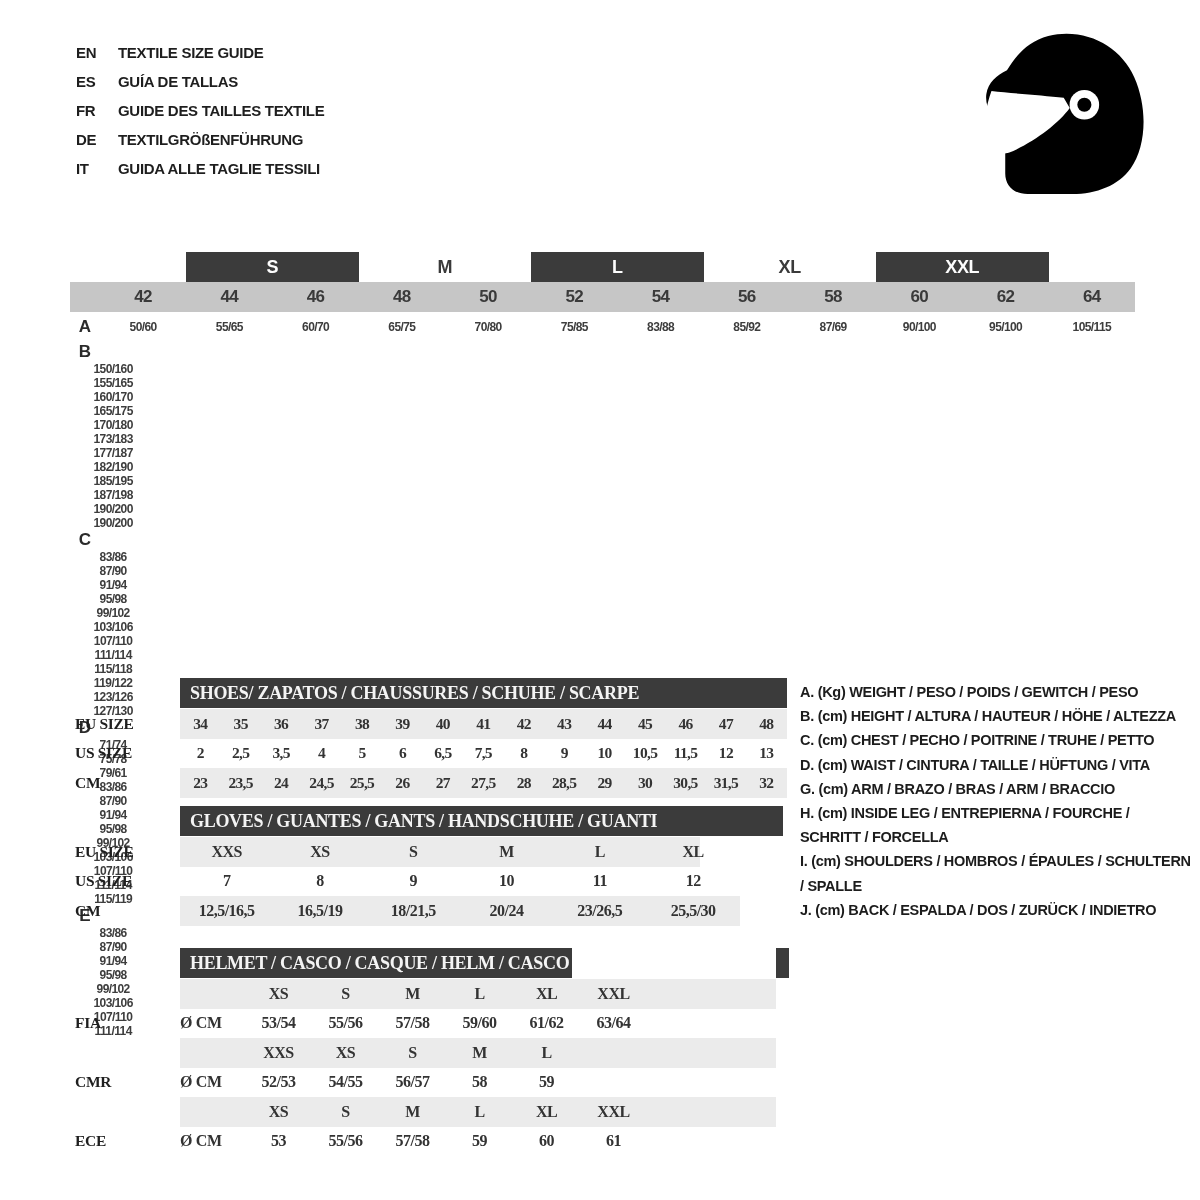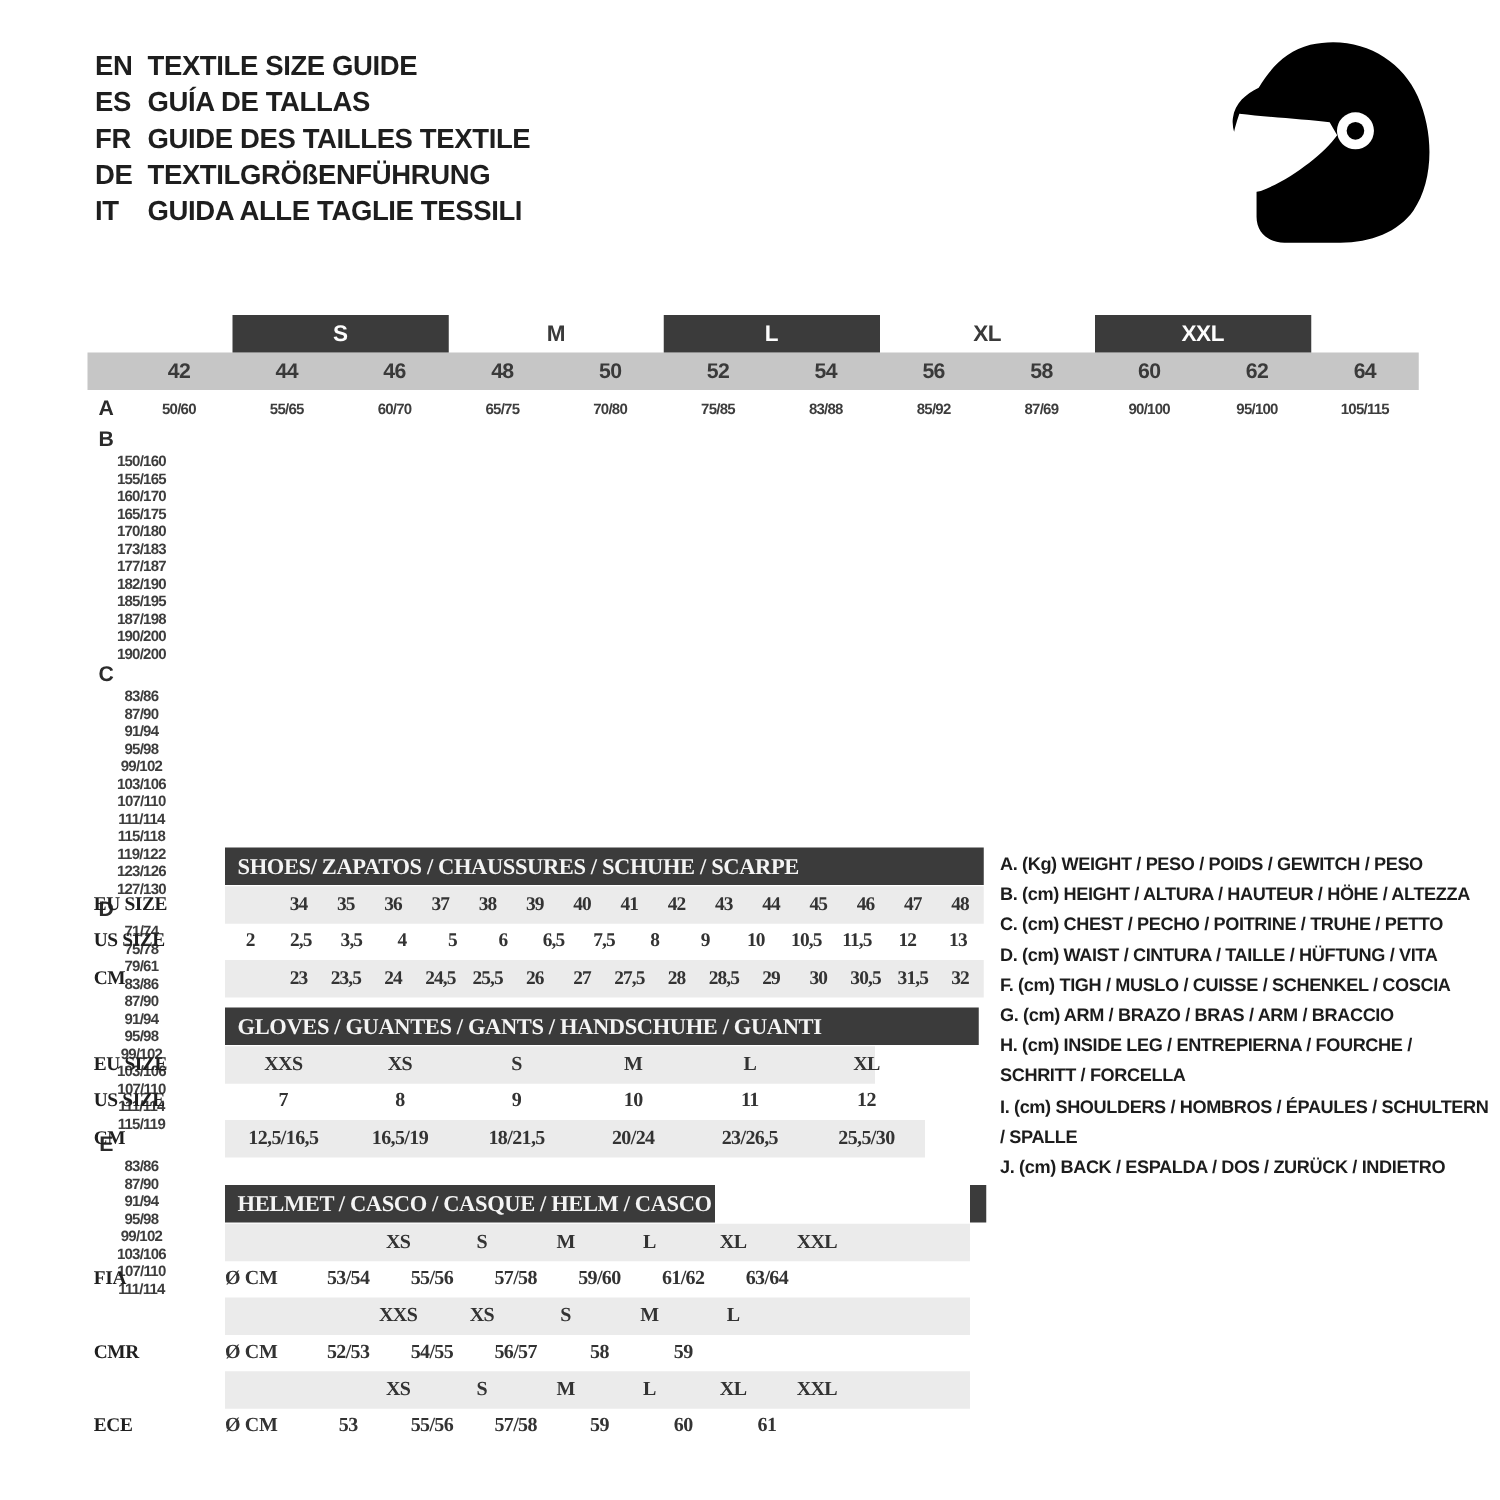--- a/index.html
+++ b/index.html
@@ -5,21 +5,21 @@
   * { margin:0; padding:0; box-sizing:border-box; }
   html,body { background:#ffffff; }
   .page {
     position:relative; width:1200px; height:1200px; background:#fff;
     font-family:"Liberation Sans","DejaVu Sans",sans-serif; color:#222; overflow:hidden;
   }
 
   
   .langs { position:absolute; left:76px; top:38px; }
   .lang-row { display:flex; height:29px; align-items:center;
-    font-weight:bold; font-size:22px; letter-spacing:-0.3px; color:#1e1e1e; }
+    font-weight:bold; font-size:15px; letter-spacing:-0.3px; color:#1e1e1e; }
   .lang-code { width:42px; }
 
   
   .helmet-logo { position:absolute; left:976px; top:28px; width:172px; height:174px; }
 
   
   .main-table { position:absolute; left:70px; top:252px; width:1065px; }
   .group-row { display:flex; height:30px; padding-left:116px; }
   .size-groups { display:flex; }
   .size-group { width:172.5px; text-align:center; font-size:18px; font-weight:bold;
@@ -41,21 +41,21 @@
   .gloves  { top:806px; }
   .helmets { top:948px; }
   .sub-row { display:flex; height:29.5px; align-items:center; }
   .sub-label { width:105px; font-weight:bold; font-size:15.5px; letter-spacing:-0.3px; color:#1f1f1f; }
   .bar-row { display:flex; height:31px; align-items:flex-start; }
   .bar { height:30px; background:var(--dark-bar,#3b3b3b); color:#f4f4f4; font-size:18px;
     font-weight:bold; line-height:30px; padding-left:10px; letter-spacing:-0.3px; white-space:nowrap; }
   .shoes .bar { width:607px; }
   .gloves .bar { width:603px; }
   .helmets .bar { width:392px; }
-  .gray-bg { background:var(--stripe-gray,#ebebeb);padding-left:40px; }
+  .gray-bg { background:var(--stripe-gray,#ebebeb); }
 
   .shoe-cells { display:flex; width:607px; height:100%; align-items:center; }
   .shoe-cell { width:40.45px; text-align:center; font-size:15.5px; font-weight:bold;
     letter-spacing:-0.7px; color:#333; white-space:nowrap; }
 
   .g-row { position:relative; }
   .g-bg { position:absolute; left:105px; top:0; height:100%; background:var(--stripe-gray,#ebebeb); }
   .g-bg.eu { width:520px; }
   .g-bg.cm { width:560px; }
   .glove-cells { display:flex; width:560px; height:100%; align-items:center; position:relative; }
@@ -400,20 +400,19 @@
       <div class="h-val-cell">61</div>
       </div>
     </div>
   </div>
 
   <div class="legend">
     <div class="legend-item">A. (Kg) WEIGHT / PESO / POIDS / GEWITCH / PESO</div>
   <div class="legend-item">B. (cm) HEIGHT / ALTURA / HAUTEUR / HÖHE / ALTEZZA</div>
   <div class="legend-item">C. (cm) CHEST / PECHO / POITRINE / TRUHE / PETTO</div>
   <div class="legend-item">D. (cm) WAIST / CINTURA / TAILLE / HÜFTUNG / VITA</div>
-  <div class="legend-item">F. (cm) TIGH / MUSLO / CUISSE / SCHENKEL / COSCIA</div>
   <div class="legend-item">G. (cm) ARM / BRAZO / BRAS / ARM / BRACCIO</div>
   <div class="legend-item">H. (cm) INSIDE LEG / ENTREPIERNA / FOURCHE / SCHRITT / FORCELLA</div>
   <div class="legend-item">I. (cm) SHOULDERS / HOMBROS / ÉPAULES / SCHULTERN / SPALLE</div>
   <div class="legend-item">J. (cm) BACK / ESPALDA / DOS / ZURÜCK / INDIETRO</div>
   </div>
 
 </div>
 
 </body></html>

